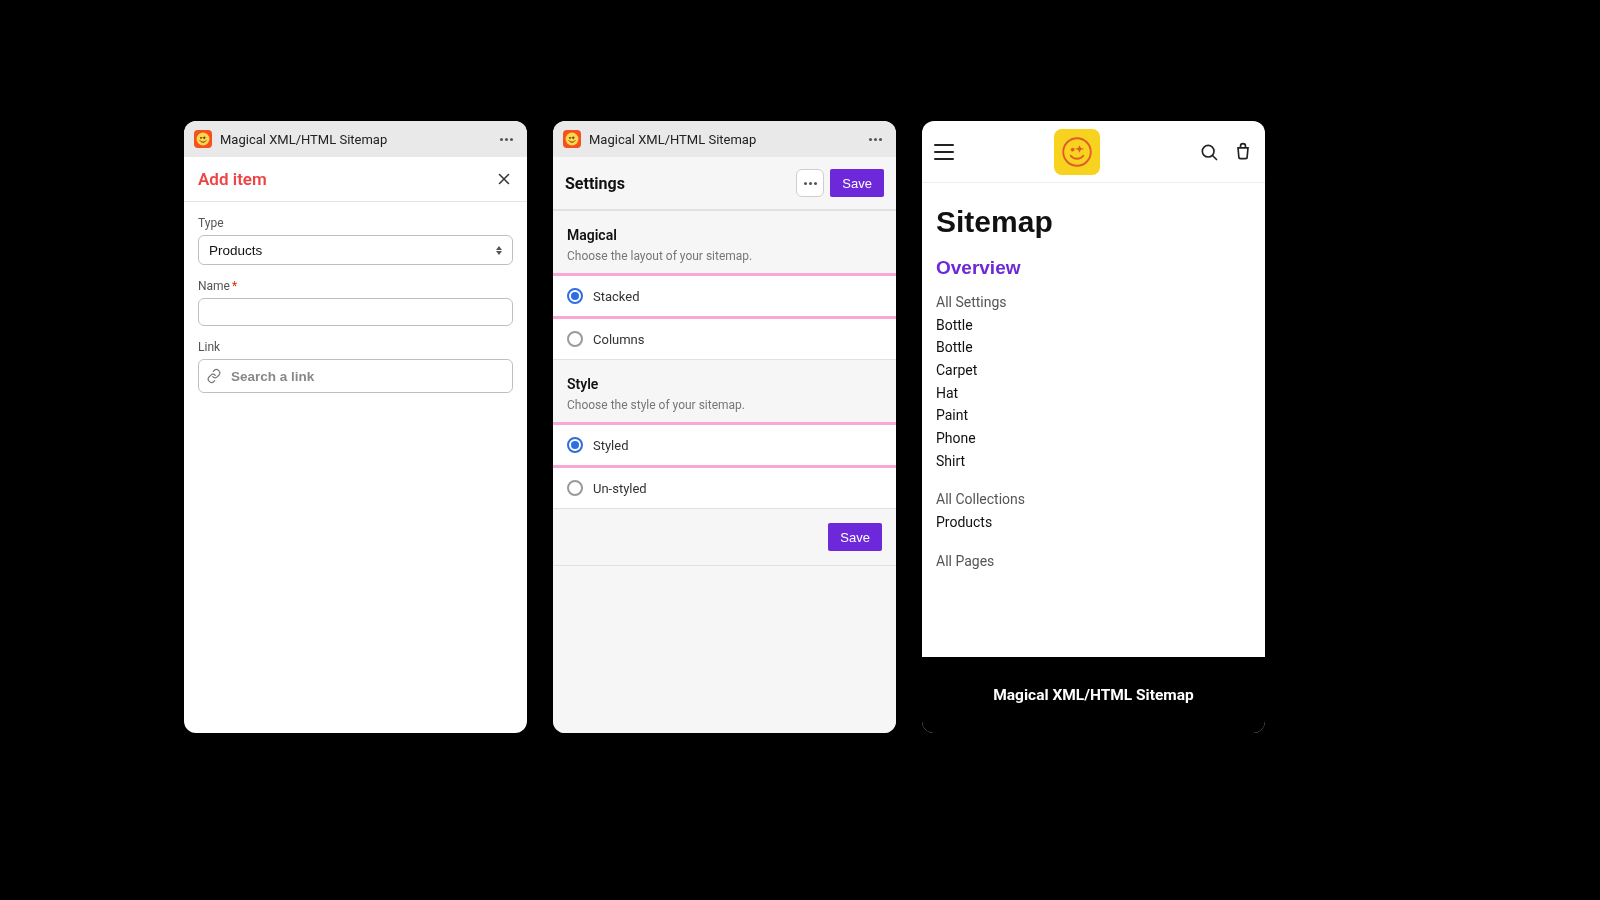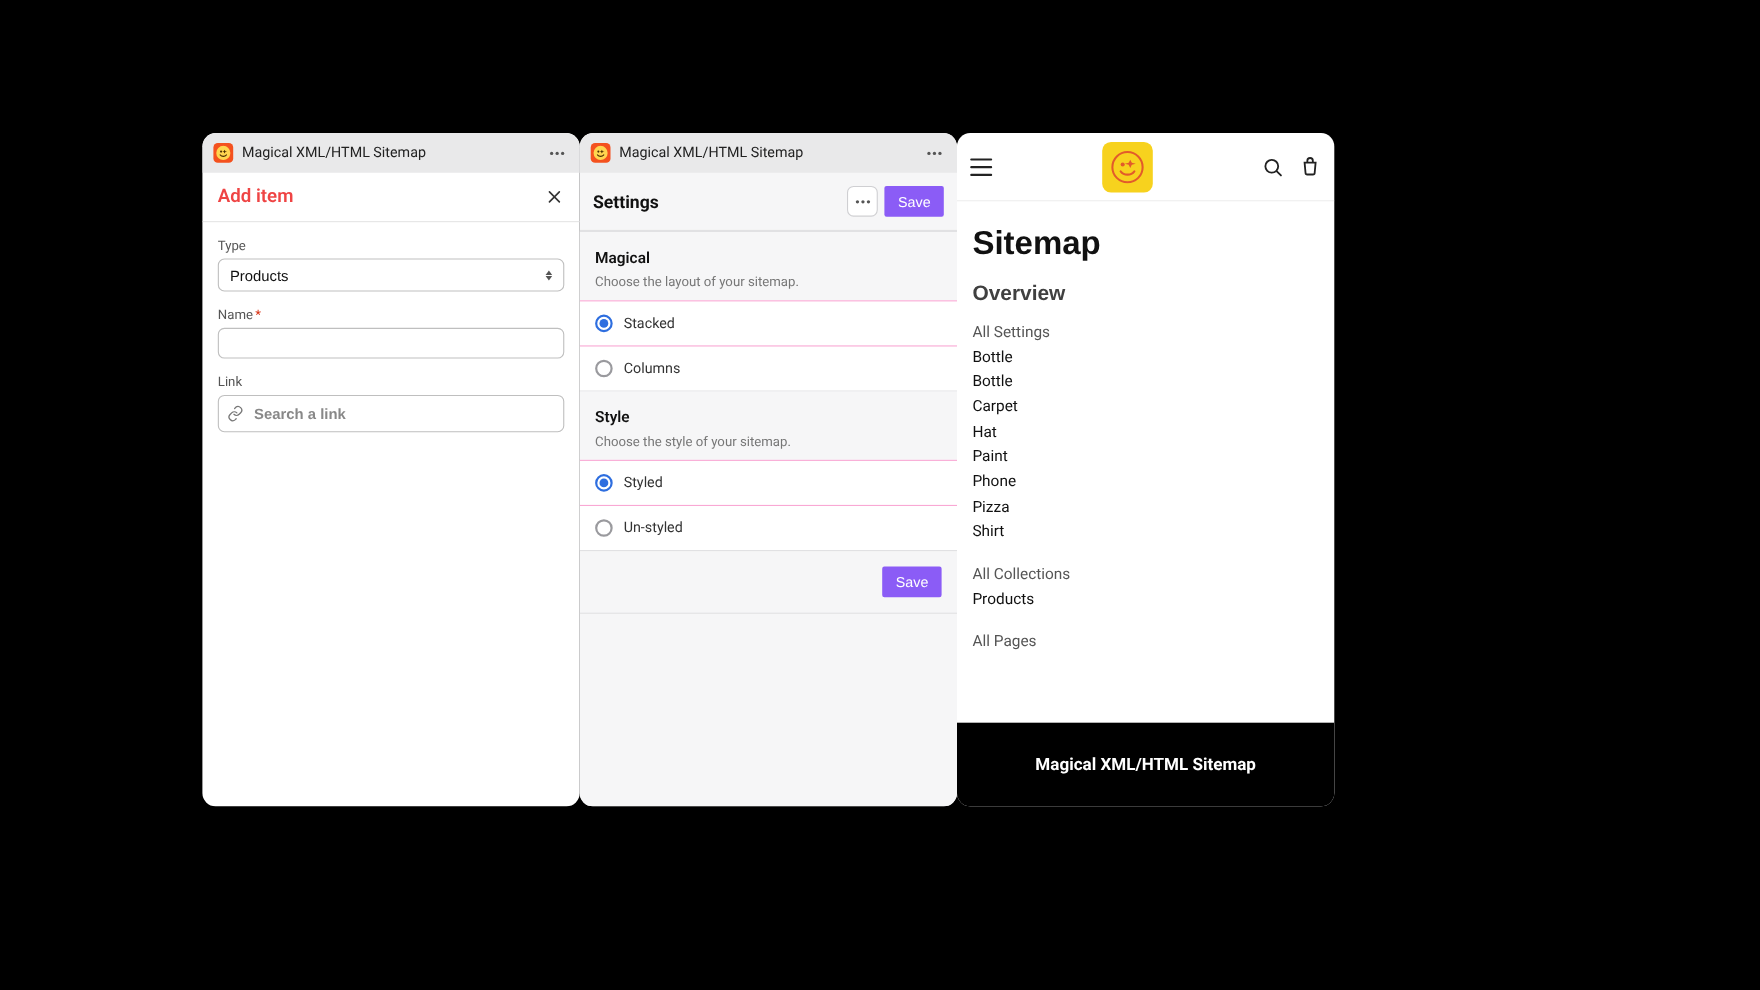--- a/index.html
+++ b/index.html
@@ -11,20 +11,21 @@
     overflow: hidden;
     position: relative;
   }
   .stage {
     position: absolute;
     left: 184px;
     top: 121px;
     width: 1083px;
     height: 612px;
     display: flex;
+    gap: 26px;
   }
   .panel {
     width: 343px;
     height: 612px;
     border-radius: 12px;
     overflow: hidden;
     background: #fff;
     display: flex;
     flex-direction: column;
     flex-shrink: 0;
@@ -99,36 +100,36 @@
     padding: 12px 12px;
     border-bottom:1px solid #e1e1e3;
   }
   .settings-title { font-size:16px; font-weight:700; color:#111; }
   .settings-actions { display:flex; gap:6px; align-items:center;}
   .icon-btn {
     width:28px;height:28px;border:1px solid #cfcfd2;border-radius:6px;background:#fff;
     display:flex;align-items:center;justify-content:center;cursor:pointer;
   }
   .save-btn {
-    background:#8b5cf6;color:#fff;border:none;border-radius:2px;
+    background:#6d28d9;color:#fff;border:none;border-radius:2px;
     font-size:13px;font-weight:500;height:28px;padding:0 12px;cursor:pointer;
   }
   .section {
     border-top:1px solid #e1e1e3;
     background:#fff;
   }
   .section-head {
     padding: 16px 14px 10px;
     background:#f6f6f7;
   }
   .section-title { font-size:14px; font-weight:600; color:#111; margin-bottom:6px;}
   .section-sub { font-size:12px;color:#777; }
   .radio-row {
     display:flex;align-items:center;gap:10px;
-    padding:12px 14px;background:#fff;border-top:1px solid #f9a8d4;
+    padding:12px 14px;background:#fff;border-top:3px solid #f9a8d4;
     cursor:pointer;
   }
   .radio {
     width:16px;height:16px;border:2px solid #9a9a9e;border-radius:50%;background:#fff;flex-shrink:0;
     position:relative;
   }
   .radio.checked { border-color:#2e6edf;}
   .radio.checked::after {
     content:"";position:absolute;left:2px;top:2px;width:8px;height:8px;border-radius:50%;background:#2e6edf;
   }
@@ -149,21 +150,21 @@
   .hamburger span:nth-child(2){top:7px;}
   .hamburger span:nth-child(3){top:14px;}
   .brand {
     width:46px;height:46px;border-radius:8px;background:#f7d21e;
     display:flex;align-items:center;justify-content:center;
   }
   .brand svg { width:30px;height:30px;}
   .icon20 { width:20px;height:20px;color:#222;cursor:pointer;}
   .store-body { padding:22px 14px 0; flex:1;}
   .sitemap-title { font-size:30px;font-weight:800;color:#111;margin-bottom:18px; font-family:Arial,Helvetica,sans-serif;}
-  .overview-title { font-size:19px;font-weight:800;color:#404040;margin-bottom:12px;font-family:Arial,Helvetica,sans-serif;}
+  .overview-title { font-size:19px;font-weight:800;color:#6d28d9;margin-bottom:12px;font-family:Arial,Helvetica,sans-serif;}
   .sm-link { font-size:14px;color:#555;line-height:1.62;display:block;}
   .sm-sub  { font-size:14px;color:#111;line-height:1.62;display:block;}
   .sm-block { margin-bottom:16px;}
   .store-foot {
     background:#000;color:#fff;height:76px;display:flex;align-items:center;justify-content:center;
   }
   .store-foot-text { font-size:15.5px;font-weight:700;}
 </style>
 </head>
 <body>
@@ -329,21 +330,20 @@
       <div class="overview-title">Overview</div>
 
       <div class="sm-block">
         <span class="sm-link">All Settings</span>
         <span class="sm-sub">Bottle</span>
         <span class="sm-sub">Bottle</span>
         <span class="sm-sub">Carpet</span>
         <span class="sm-sub">Hat</span>
         <span class="sm-sub">Paint</span>
         <span class="sm-sub">Phone</span>
-        <span class="sm-sub">Pizza</span>
         <span class="sm-sub">Shirt</span>
       </div>
 
       <div class="sm-block">
         <span class="sm-link">All Collections</span>
         <span class="sm-sub">Products</span>
       </div>
 
       <div class="sm-block">
         <span class="sm-link">All Pages</span>

